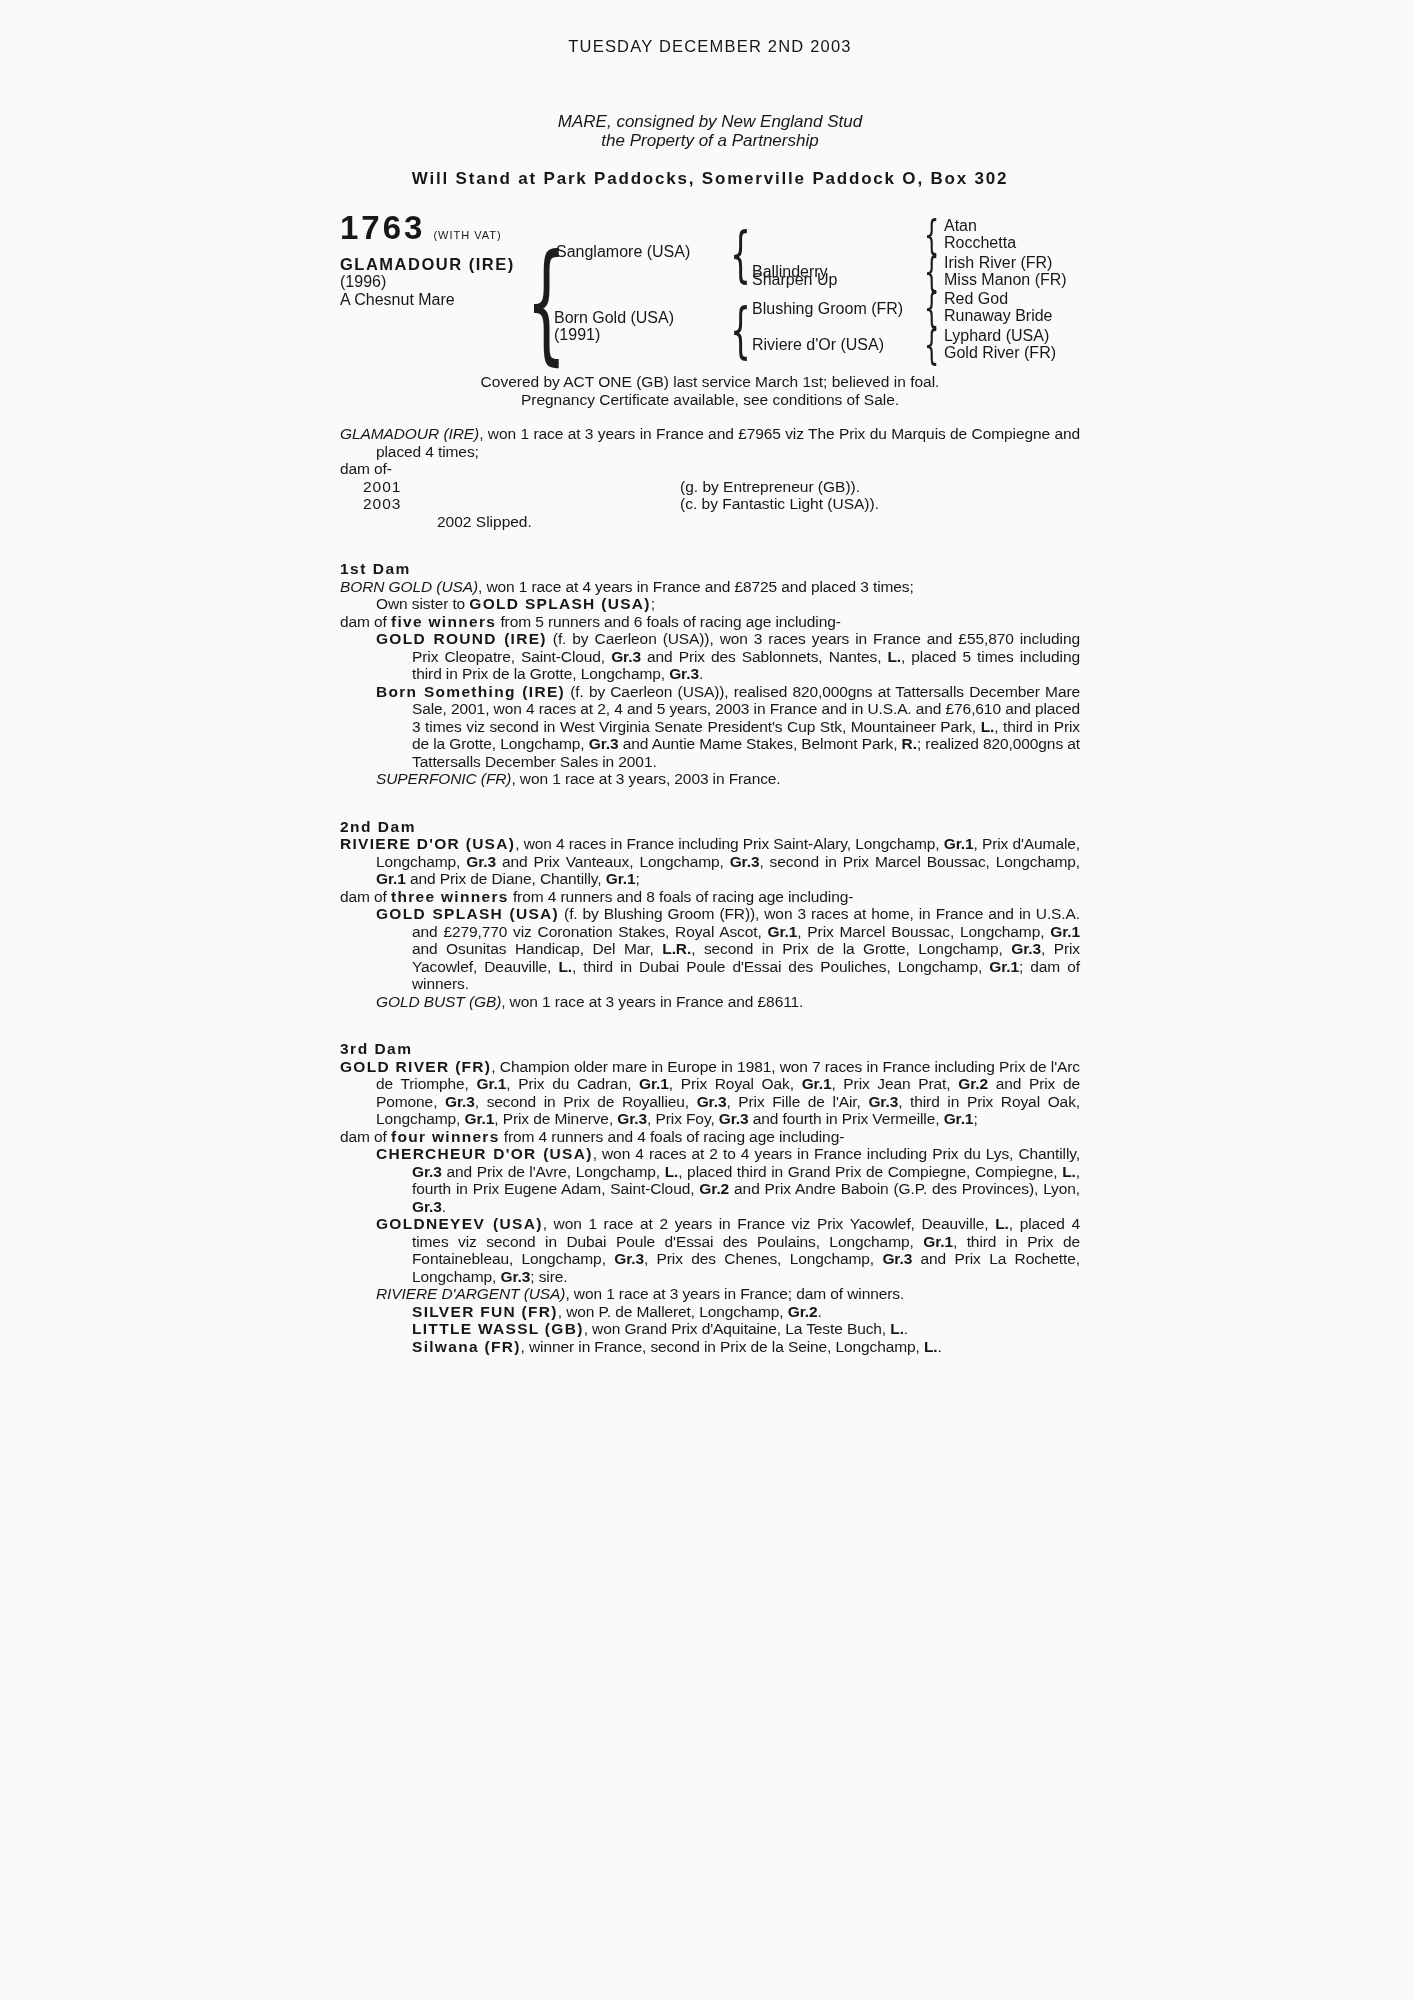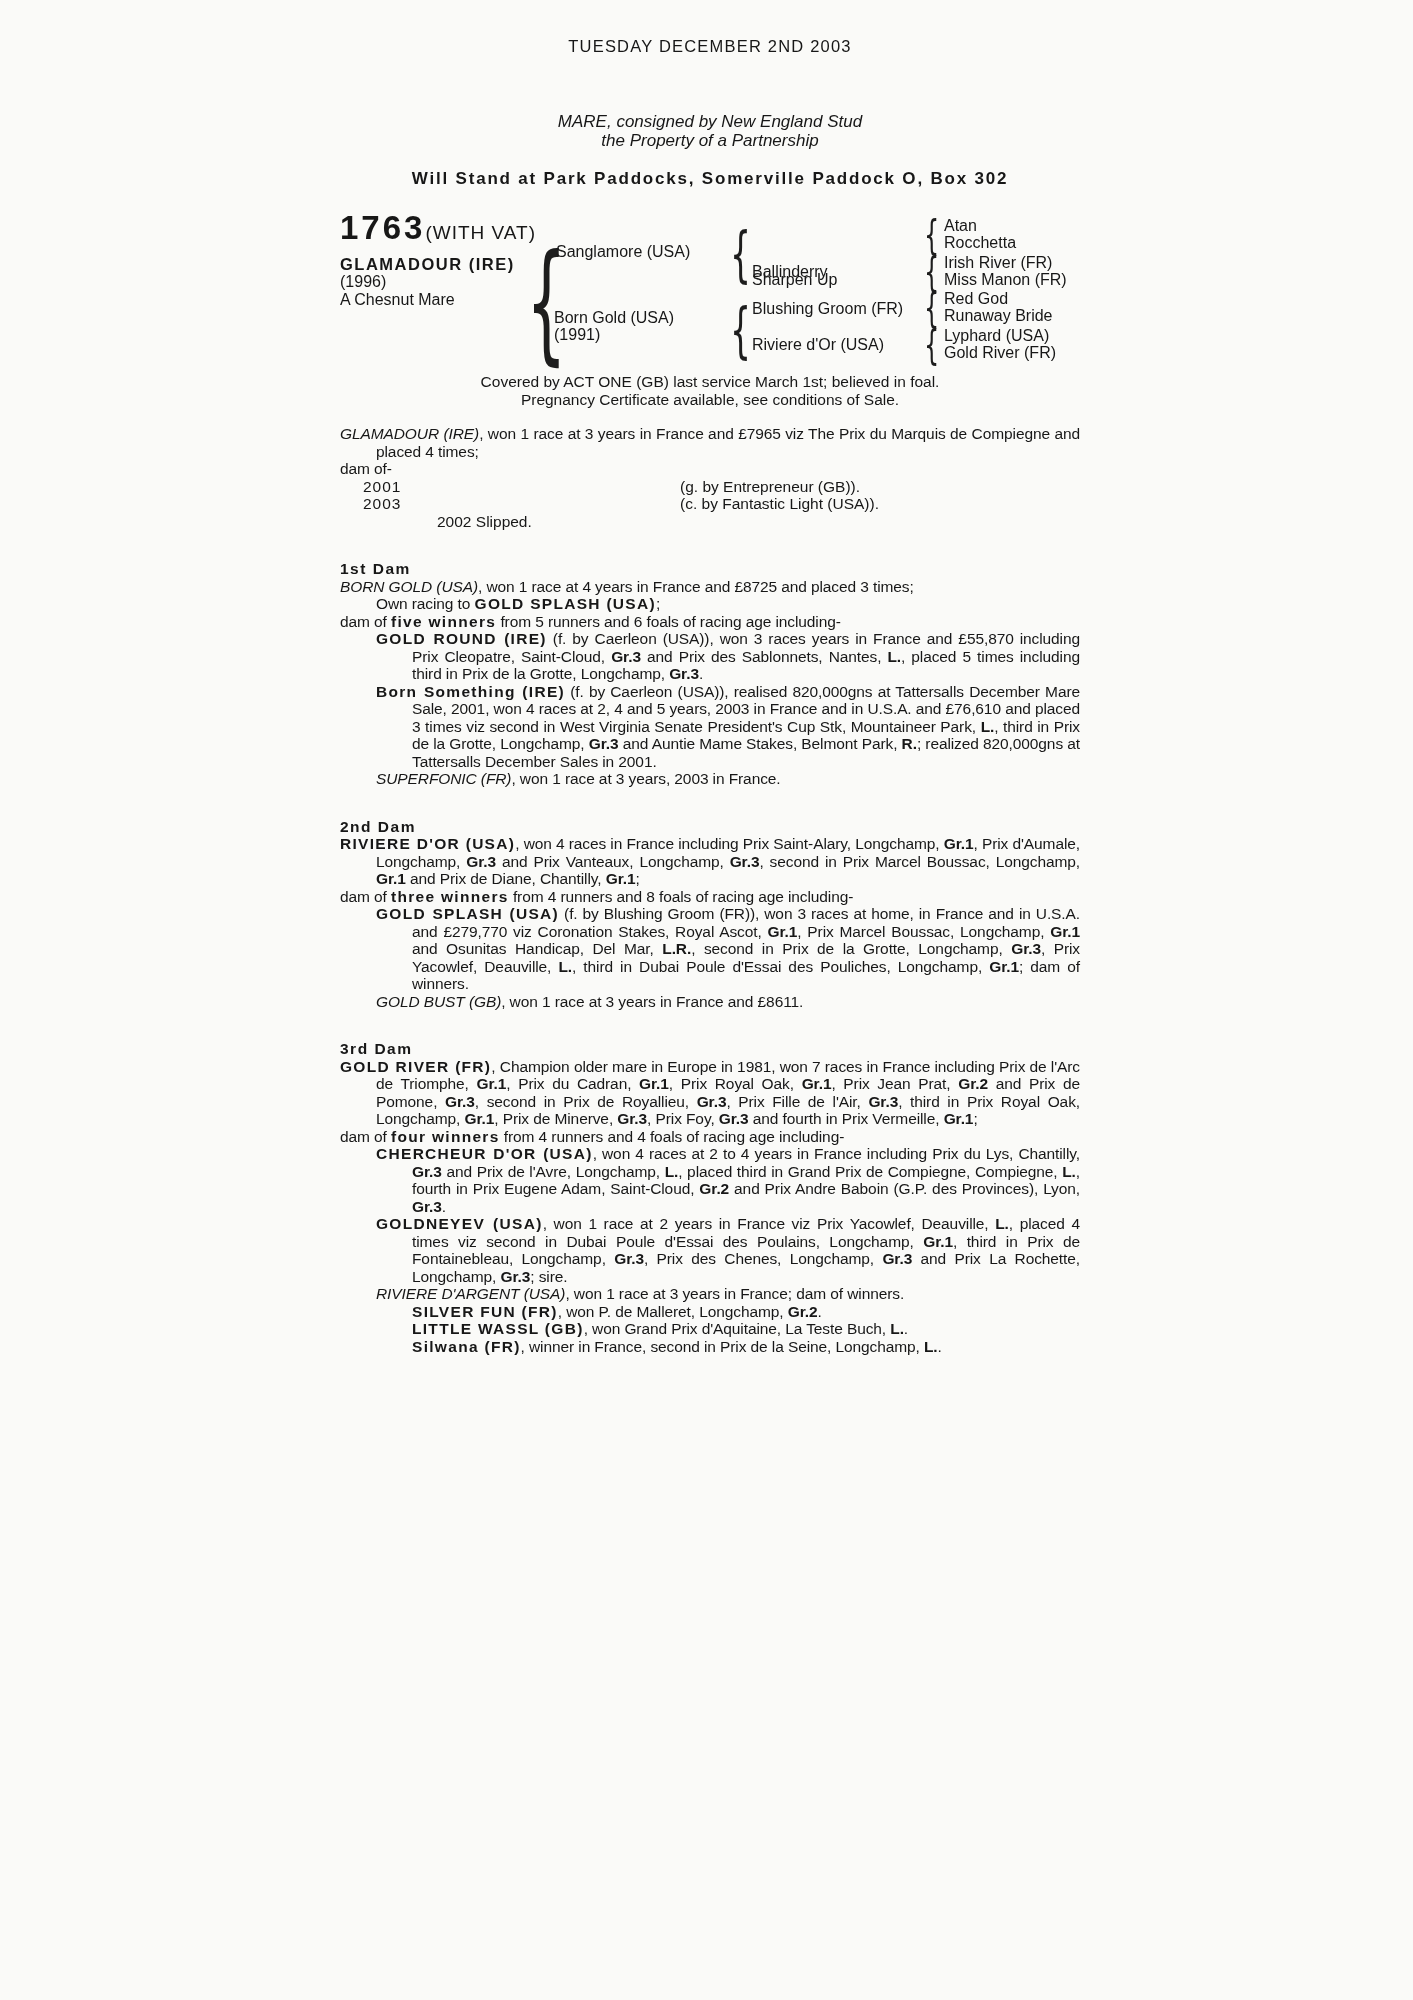--- a/index.html
+++ b/index.html
@@ -17,21 +17,21 @@
   }
   
   .hdr-date { text-align:center; letter-spacing:1.2px; font-size:16.5px; margin-top:10px; }
   .hdr-consign { text-align:center; font-style:italic; font-size:17px; margin-top:56px; line-height:19px; }
   .hdr-property { text-align:center; font-style:italic; font-size:17px; line-height:19px; }
   .hdr-stand { text-align:center; font-weight:700; font-size:17px; letter-spacing:1.8px; margin-top:20px; }
   
   .pedigree { position:relative; height:152px; margin-top:26px; font-size:16px; line-height:17px; }
   .lot-line { position:absolute; left:0; top:0; white-space:nowrap; }
   .lot-number { font-size:33px; font-weight:700; letter-spacing:3px; line-height:30px; }
-  .lot-vat { font-size:19px; letter-spacing:1px; }
+  .lot-vat { font-size:11px; letter-spacing:1px; margin-left:8px; }
   .lot-horse { position:absolute; left:0; top:42px; line-height:18px; }
   .lot-name { font-weight:700; letter-spacing:1.5px; font-size:16.5px; }
   .ped-item { position:absolute; white-space:nowrap; }
   .ped-sire   { left:216px; top:30px; }
   .ped-damblk { left:214px; top:96px; line-height:17px; }
   .ped-gp1 { left:412px; top:12px;margin-top:46px; }
   .ped-gp2 { left:412px; top:50px; }
   .ped-gp3 { left:412px; top:87px; }
   .ped-gp4 { left:412px; top:123px; }
   .ped-pair { left:604px; line-height:17px; }
@@ -142,21 +142,21 @@
     </div>
     <div class="produce-row">
       <span class="produce-year">2003</span>
       <span class="produce-desc">(c. by Fantastic Light (USA)).</span>
     </div>
     <div class="slipped">2002 Slipped.</div>
   </div>
 
   <div class="dam-section">
     <p class="para dam-heading">1st Dam</p>
-    <p class="para l0"><span class="seg-i">BORN GOLD (USA)</span><span class="seg-n">, won 1 race at 4 years in France and £8725 and placed 3 times;</span><br><span class="seg-n">Own racing to </span><span class="seg-bs">GOLD SPLASH (USA)</span><span class="seg-n">;</span></p>
+    <p class="para l0"><span class="seg-i">BORN GOLD (USA)</span><span class="seg-n">, won 1 race at 4 years in France and £8725 and placed 3 times;</span><br><span class="seg-n">Own sister to </span><span class="seg-bs">GOLD SPLASH (USA)</span><span class="seg-n">;</span></p>
     <p class="para l0"><span class="seg-n">dam of </span><span class="seg-bs">five winners</span><span class="seg-n"> from 5 runners and 6 foals of racing age including-</span></p>
     <p class="para l1"><span class="seg-bs">GOLD ROUND (IRE)</span><span class="seg-n"> (f. by Caerleon (USA)), won 3 races years in France and £55,870 including Prix Cleopatre, Saint-Cloud, </span><span class="seg-b">Gr.3</span><span class="seg-n"> and Prix des Sablonnets, Nantes, </span><span class="seg-b">L.</span><span class="seg-n">, placed 5 times including third in Prix de la Grotte, Longchamp, </span><span class="seg-b">Gr.3</span><span class="seg-n">.</span></p>
     <p class="para l1"><span class="seg-bs">Born Something (IRE)</span><span class="seg-n"> (f. by Caerleon (USA)), realised 820,000gns at Tattersalls December Mare Sale, 2001, won 4 races at 2, 4 and 5 years, 2003 in France and in U.S.A. and £76,610 and placed 3 times viz second in West Virginia Senate President's Cup Stk, Mountaineer Park, </span><span class="seg-b">L.</span><span class="seg-n">, third in Prix de la Grotte, Longchamp, </span><span class="seg-b">Gr.3</span><span class="seg-n"> and Auntie Mame Stakes, Belmont Park, </span><span class="seg-b">R.</span><span class="seg-n">; realized 820,000gns at Tattersalls December Sales in 2001.</span></p>
     <p class="para l1"><span class="seg-i">SUPERFONIC (FR)</span><span class="seg-n">, won 1 race at 3 years, 2003 in France.</span></p>
   </div>
 
   <div class="dam-section">
     <p class="para dam-heading">2nd Dam</p>
     <p class="para l0"><span class="seg-bs">RIVIERE D'OR (USA)</span><span class="seg-n">, won 4 races in France including Prix Saint-Alary, Longchamp, </span><span class="seg-b">Gr.1</span><span class="seg-n">, Prix d'Aumale, Longchamp, </span><span class="seg-b">Gr.3</span><span class="seg-n"> and Prix Vanteaux, Longchamp, </span><span class="seg-b">Gr.3</span><span class="seg-n">, second in Prix Marcel Boussac, Longchamp, </span><span class="seg-b">Gr.1</span><span class="seg-n"> and Prix de Diane, Chantilly, </span><span class="seg-b">Gr.1</span><span class="seg-n">;</span></p>
     <p class="para l0"><span class="seg-n">dam of </span><span class="seg-bs">three winners</span><span class="seg-n"> from 4 runners and 8 foals of racing age including-</span></p>

